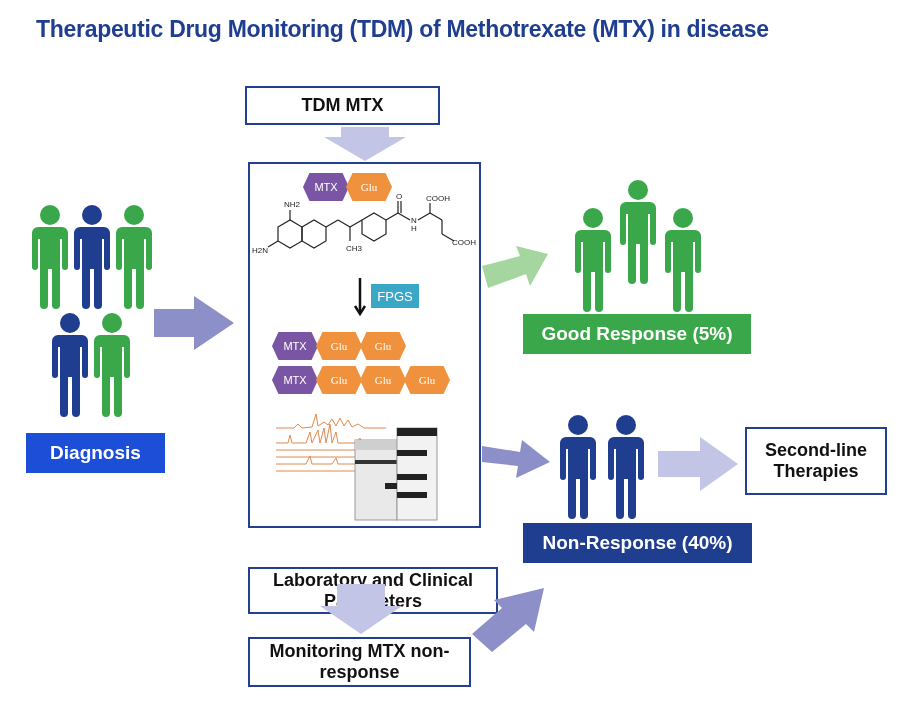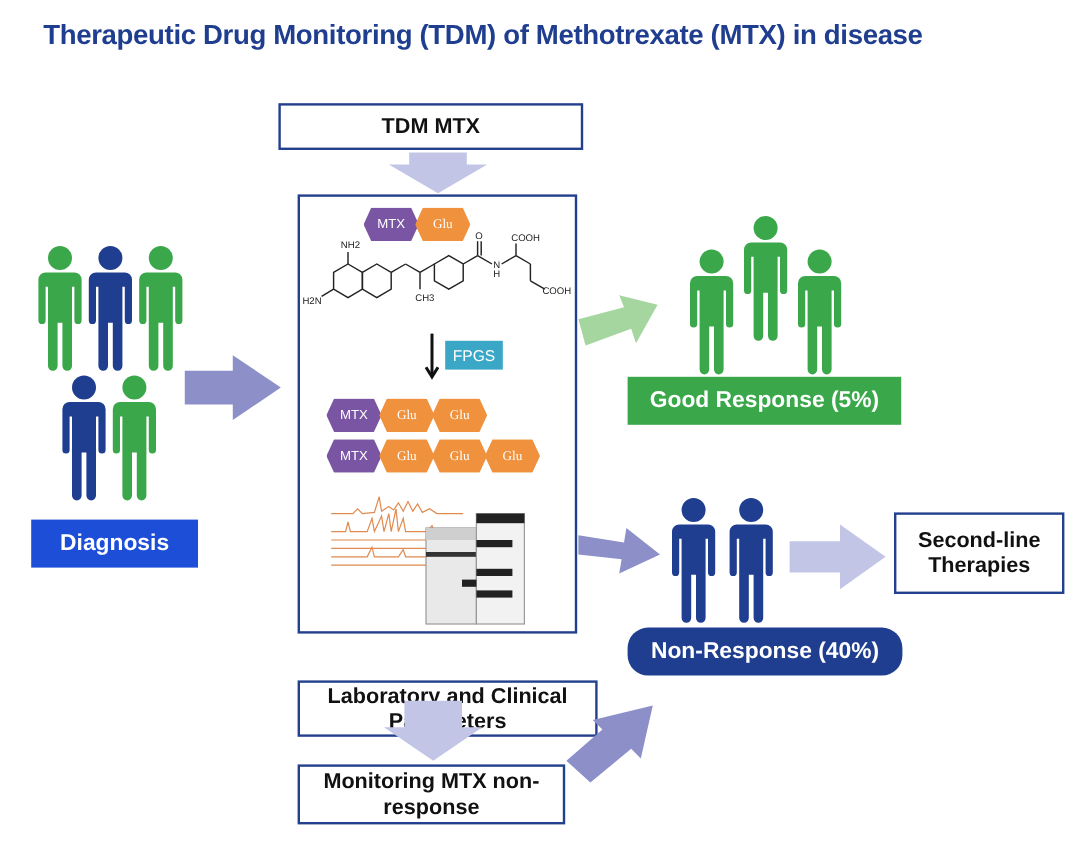--- a/index.html
+++ b/index.html
@@ -12,21 +12,21 @@
   .mtx{background:#7a55a3;width:46px;}
   .glu{background:#f0923d;width:46px;font-family:Liberation Serif, serif;}
   .fpgs{position:absolute;background:#3aa7c7;color:#fff;font-size:13px;display:flex;align-items:center;justify-content:center;}
   svg{position:absolute;overflow:visible;}
 </style>
 </head>
 <body>
 
 <div class="abs title">Therapeutic Drug Monitoring (TDM) of Methotrexate (MTX) in disease</div>
 
-<div class="box" style="left:232px;top:86px;width:254px;height:39px;">
+<div class="box" style="left:245px;top:86px;width:195px;height:39px;">
   <span>TDM MTX</span>
 </div>
 
 <svg style="left:324px;top:127px;" width="82" height="34">
   <polygon points="17,0 65,0 65,10 82,10 41,34 0,10 17,10" fill="#c3c5e6"></polygon>
 </svg>
 
 <div class="box" style="left:248px;top:162px;width:233px;height:366px;align-items:flex-start;"></div>
 
 <div class="hex mtx" style="left:303px;top:173px;">MTX</div>
@@ -152,21 +152,21 @@
 
 <svg style="left:482px;top:432px;" width="68" height="46">
   <polygon points="0,14 38,20 40,8 68,30 34,46 36,34 0,30" fill="#8c8fc8"></polygon>
 </svg>
 
 <svg style="left:560px;top:415px;" width="90" height="110">
   <use href="#person" x="0" y="0" fill="#1f3e8f"></use>
   <use href="#person" x="48" y="0" fill="#1f3e8f"></use>
 </svg>
 
-<div class="label" style="left:523px;top:523px;width:229px;height:40px;background:#1f3e8f;border-radius:17px;">Non-Response (40%)</div>
+<div class="label" style="left:523px;top:523px;width:229px;height:40px;background:#1f3e8f;">Non-Response (40%)</div>
 
 <svg style="left:658px;top:437px;" width="80" height="54">
   <polygon points="0,14 42,14 42,0 80,27 42,54 42,40 0,40" fill="#c3c5e6"></polygon>
 </svg>
 
 <div class="box" style="left:745px;top:427px;width:142px;height:68px;padding:0 8px;">
   <span>Second-line Therapies</span>
 </div>
 
 <svg style="left:472px;top:588px;" width="72" height="64">

